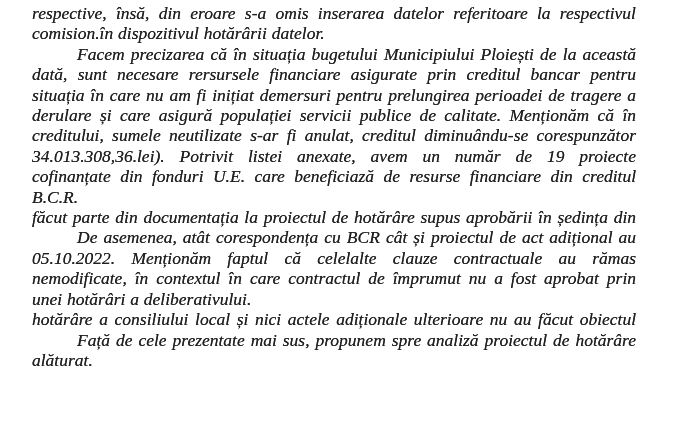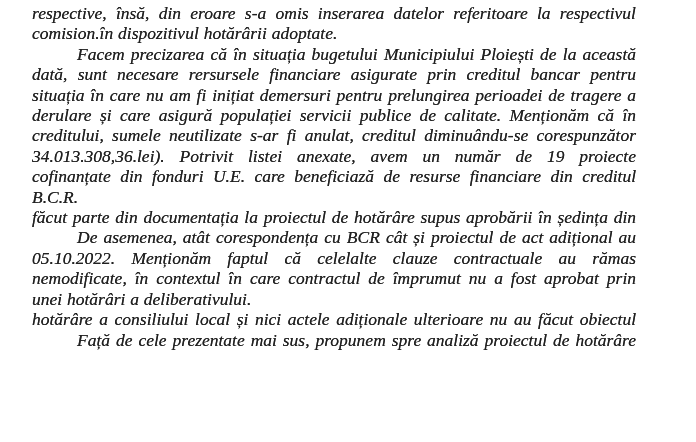--- a/index.html
+++ b/index.html
@@ -45,21 +45,21 @@
     text-indent: 45px;
   }
 </style>
 </head>
 <body>
 
 <div class="page">
   <div class="text-block">
       <div class="paragraph">
         <div class="line">respective, însă, din eroare s-a omis inserarea datelor referitoare la respectivul</div>
-        <div class="line last">comision.în dispozitivul hotărârii adoptate.</div>
+        <div class="line last">comision.în dispozitivul hotărârii datelor.</div>
       </div>
       <div class="paragraph">
         <div class="line indent">Facem precizarea că în situația bugetului Municipiului Ploiești de la această</div>
         <div class="line">dată, sunt necesare rersursele financiare asigurate prin creditul bancar pentru</div>
         <div class="line">situația în care nu am fi inițiat demersuri pentru prelungirea perioadei de tragere a</div>
         <div class="line">derulare și care asigură populației servicii publice de calitate. Menționăm că în</div>
         <div class="line">creditului, sumele neutilizate s-ar fi anulat, creditul diminuându-se corespunzător</div>
         <div class="line">34.013.308,36.lei). Potrivit listei anexate, avem un număr de 19 proiecte</div>
         <div class="line">cofinanțate din fonduri U.E. care beneficiază de resurse financiare din creditul</div>
         <div class="line last">B.C.R.</div>
@@ -67,15 +67,16 @@
       <div class="paragraph">
         <div class="line">făcut parte din documentația la proiectul de hotărâre supus aprobării în ședința din</div>
         <div class="line indent">De asemenea, atât corespondența cu BCR cât și proiectul de act adițional au</div>
         <div class="line">05.10.2022.  Menționăm  faptul  că  celelalte  clauze  contractuale  au  rămas</div>
         <div class="line">nemodificate, în contextul în care contractul de împrumut nu a fost aprobat prin</div>
         <div class="line last">unei hotărâri a deliberativului.</div>
         <div class="line">hotărâre a consiliului local și nici actele adiționale ulterioare nu au făcut obiectul</div>
       </div>
       <div class="paragraph">
         <div class="line indent">Față de cele prezentate mai sus, propunem  spre analiză proiectul de hotărâre</div>
+        <div class="line last">alăturat.</div>
       </div>
     </div>
 </div>
 
 </body></html>

